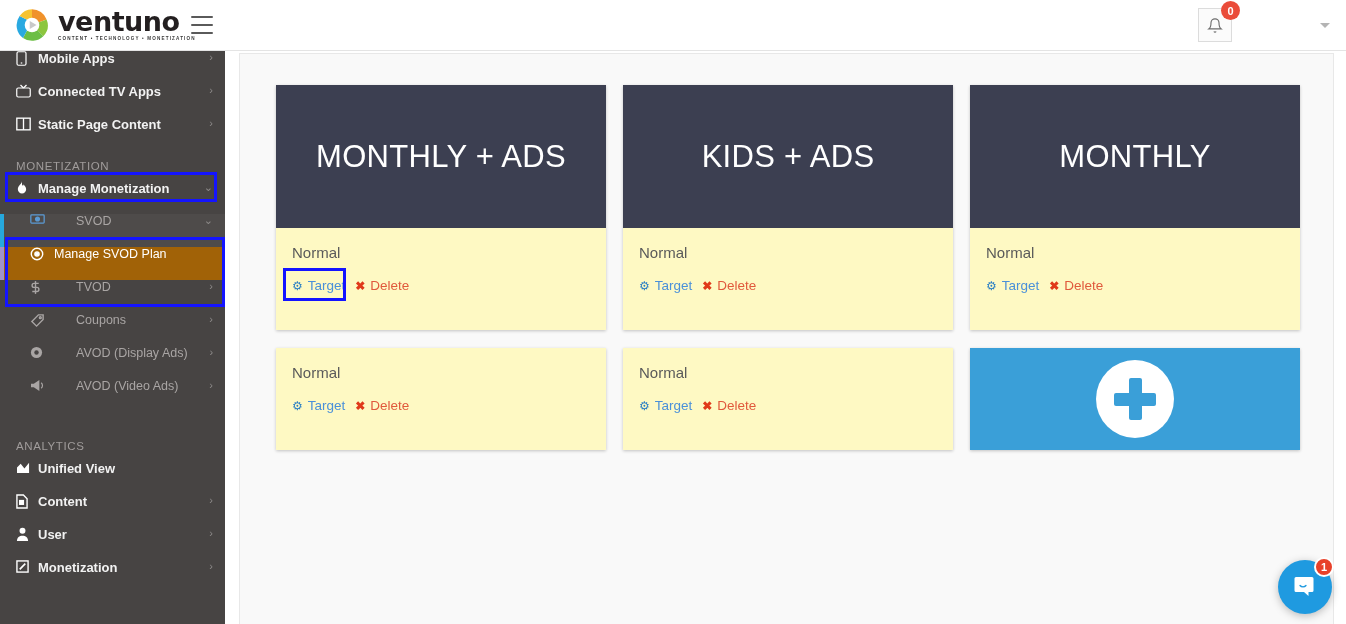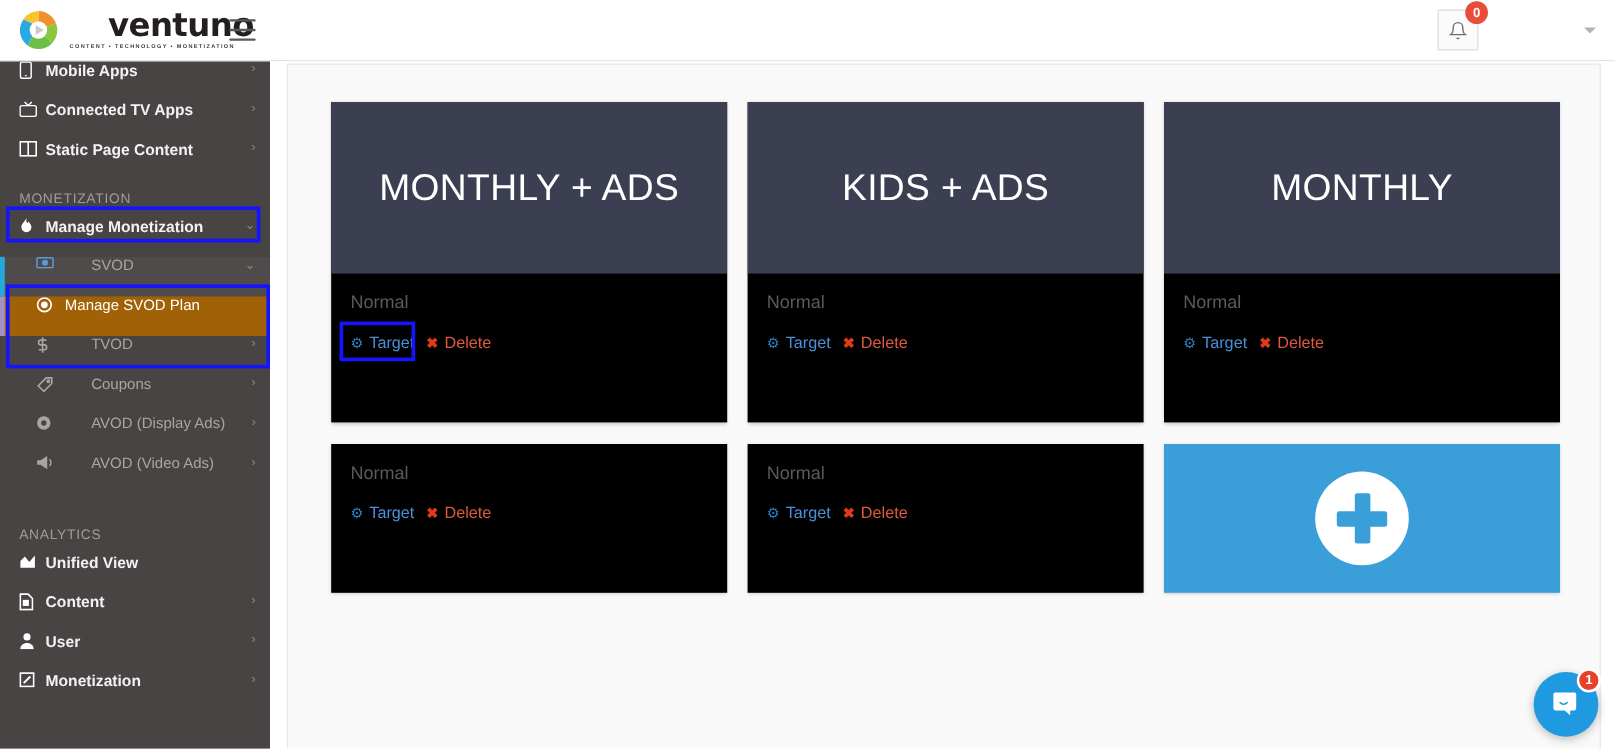--- a/index.html
+++ b/index.html
@@ -23,21 +23,21 @@
   }
   .logo-wrap {
     width: 185px; height: 51px;
     display: flex; align-items: center;
     padding-left: 14px;
   }
   .logo-mark { width: 36px; height: 36px; flex: 0 0 36px; }
   .logo-text { margin-left: 8px; line-height: 1; }
   .logo-word {
     font-size: 27px; font-weight: bold; letter-spacing: -0.5px;
-    color: #231f20; font-family: "DejaVu Sans", sans-serif; margin-left: 32px;
+    color: #231f20; font-family: "DejaVu Sans", sans-serif;
   }
   .logo-tag {
     font-size: 4.6px; letter-spacing: 1.15px; color: #3a3a3a;
     margin-top: 2px; font-family: "Liberation Sans", sans-serif;
     white-space: nowrap; font-weight: bold;
   }
   .hamburger {
     width: 22px; height: 18px; margin-left: 6px;
     display: flex; flex-direction: column; justify-content: space-between;
     cursor: pointer;
@@ -141,39 +141,39 @@
     border: 1px solid #e8e8e8;
   }
   .grid {
     position: absolute; left: 36px; top: 31px;
     width: 1030px;
     display: grid;
     grid-template-columns: repeat(3, 330px);
     gap: 18px 17px;
   }
   .card {
-    background: #000000;
+    background: #fef9c3;
     box-shadow: 0 1px 3px rgba(0,0,0,0.22);
     overflow: hidden;
   }
   .card-head {
     height: 143px;
     background: #3c3f51;
     display: flex; align-items: center; justify-content: center;
   }
   .card-title {
     color: #ffffff;
     font-size: 31px;
     font-weight: normal;
     text-align: center;
     letter-spacing: 0.3px;
     padding: 0 10px;
     font-family: "Liberation Sans", sans-serif;
   }
-  .card-body { padding: 16px 16px 20px 16px; height: 124px; }
+  .card-body { padding: 16px 16px 20px 16px; height: 102px; }
   .card-status { font-size: 15px; color: #5a5a5a; margin-bottom: 17px; }
   .card-actions { display: flex; align-items: center; gap: 10px; font-size: 13.5px; }
   .act { display: inline-flex; align-items: center; cursor: pointer; position: relative; }
   .act.target { color: #4a90d9; }
   .act.delete { color: #e0593c; }
   .act .g { margin-right: 5px; font-size: 12px; color: #2b7fc4; }
   .act .x { margin-right: 5px; font-size: 12px; color: #e03a1a; font-weight: bold; }
 
   .card.add {
     background: #3a9fd8;

